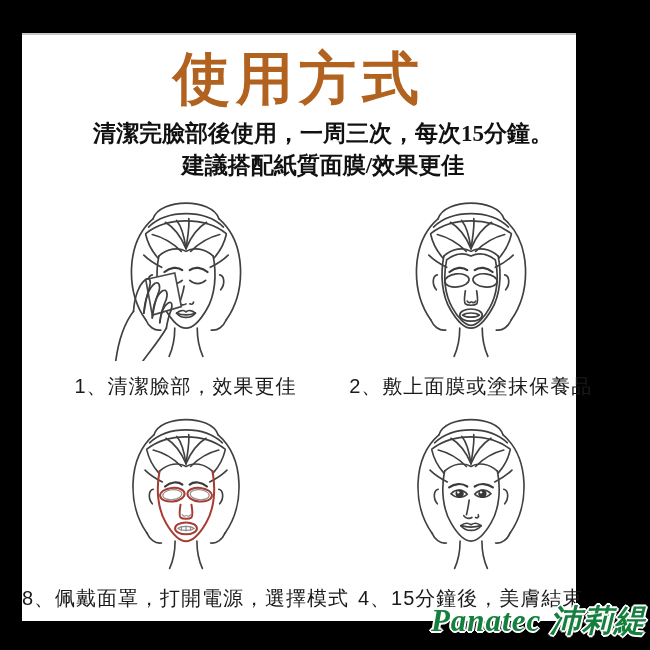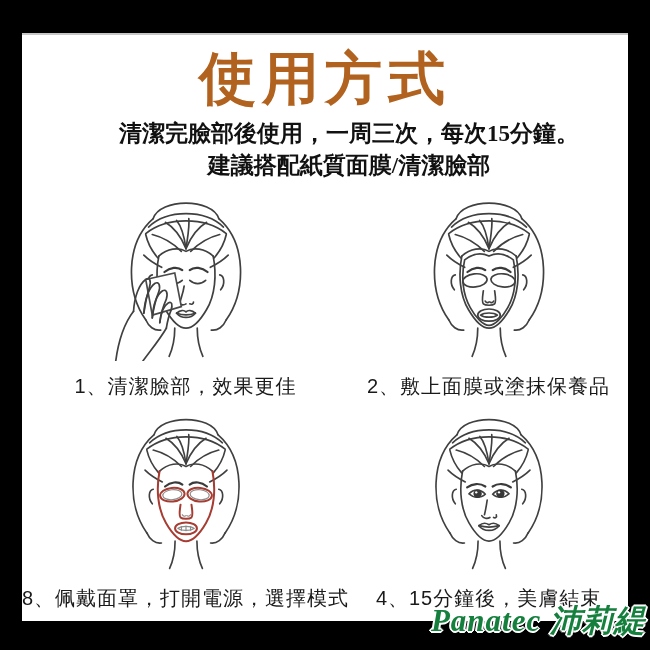--- a/index.html
+++ b/index.html
@@ -6,21 +6,21 @@
   .frame{
     position:relative;
     width:650px;height:650px;
     background:#000;
     overflow:hidden;
     font-family:"Liberation Sans", sans-serif;
   }
   .panel{
     position:absolute;
     left:22px;top:33px;
-    width:606px;height:588px;
+    width:554px;height:588px;
     background:#ffffff;
     border-top:2px solid #c7c7c7;
     box-sizing:border-box;
     text-align:center;
   }
   .title{
     margin:14px 0 0 0;
     font-size:57px;
     line-height:1.05;
     font-weight:bold;
@@ -78,21 +78,21 @@
   .redthin{stroke:#8c8c8c;stroke-width:1.3;fill:none;stroke-linecap:round;}
 </style>
 </head>
 <body>
 
 <div class="frame">
   <div class="panel">
 
     <h1 class="title">使用方式</h1>
     <p class="subtitle">清潔完臉部後使用，一周三次，每次15分鐘。</p>
-    <p class="subtitle second">建議搭配紙質面膜/清潔臉部</p>
+    <p class="subtitle second">建議搭配紙質面膜/效果更佳</p>
 
     <div class="steps">
 
       <figure class="step">
         <svg width="196" height="178" viewBox="0 0 200 190">
           <g class="lineart">
 
             <path d="M57,146 C36,116 35,64 65,38"></path>
             <path d="M143,146 C164,116 165,64 135,38"></path>
             <path d="M57,146 C60,153 66,158 73,157"></path>

